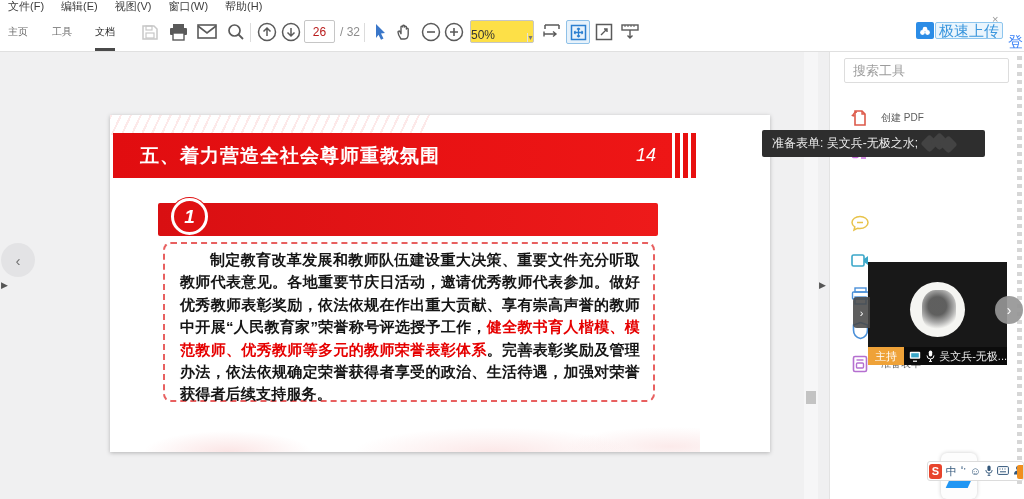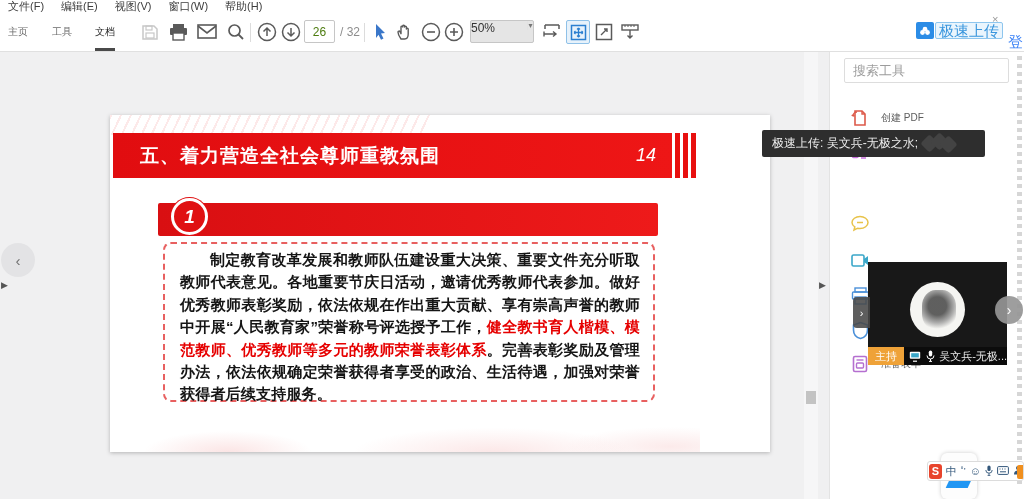--- a/index.html
+++ b/index.html
@@ -16,26 +16,26 @@
   
   .toolbar { position:absolute; left:0; top:13px; width:1024px; height:39px;
     background:#fff; border-bottom:1px solid #e0e0e0; }
   .tab { position:absolute; top:0; height:38px; line-height:38px;
     font-size:10px; color:#6b6b6b; }
   .tab.active { color:#1f1f1f; border-bottom:3px solid #4a4a4a; }
   .tbtn { position:absolute; top:7px; width:24px; height:24px;
     display:flex; align-items:center; justify-content:center; }
   .sep { position:absolute; top:10px; width:1px; height:19px; background:#dcdcdc; }
   .pagebox { position:absolute; top:7px; width:31px; height:23px;
-    border:1px solid #c6c6c6; border-radius:2px; font-size:12px; color:#4d7c0f;
+    border:1px solid #c6c6c6; border-radius:2px; font-size:12px; color:#b91c1c;
     display:flex; align-items:center; justify-content:center; background:#fff; }
   .pagetotal { position:absolute; top:12px; font-size:12px; color:#8d8d8d; }
   .zoombox { position:absolute; top:7px; width:64px; height:23px;
-    border:1px solid #c6c6c6; border-radius:2px; background:#e5e5e5;
-    display:flex; align-items:flex-start; font-size:12px; color:#333;gap:32px; }
+    border:1px solid #c6c6c6; border-radius:2px; background:#fde047;
+    display:flex; align-items:flex-end; font-size:12px; color:#333;gap:32px; }
   .zoombox .zv { flex:1; text-align:center; }
   .zoombox .caret { width:16px; border-left:1px solid #e2e2e2; color:#777;
     font-size:8px; text-align:center; }
   .fitblue { background:#e7f2fb; border:1px solid #8fc1e8; border-radius:2px; }
   .cloudbadge { position:absolute; left:916px; top:9px; height:17px; display:flex; }
   .cloudbadge .cb-ic { width:18px; height:17px; background:#2b8ce6; border-radius:2px;
     color:#fff; font-size:10px; display:flex; align-items:center; justify-content:center; }
   .cloudbadge .cb-tx { height:17px; padding:0 3px; margin-left:1px;
     border:1px solid #8ec6ee; background:#eaf5fd; color:#3a96dd; font-size:15px;
     line-height:15px; border-radius:2px; white-space:nowrap; }
@@ -377,21 +377,21 @@
               <path d="M4.5 5h7" stroke="#b56fd0" stroke-width="1.4"></path>
             </svg>
         </span>
         <span class="lb">准备表单</span>
       </div>
 
       <div class="dotscroll"></div>
     </div>
 
     <div class="tooltip">
-      <span class="tx">极速上传: 吴文兵-无极之水;</span>
+      <span class="tx">准备表单: 吴文兵-无极之水;</span>
       <span class="logo">
         <i style="left:0; top:2px;"></i>
           <i style="left:10px; top:0;"></i>
           <i style="left:19px; top:3px;"></i>
       </span>
     </div>
 
     <div class="meet">
       <div class="avatar">
           <i></i>

